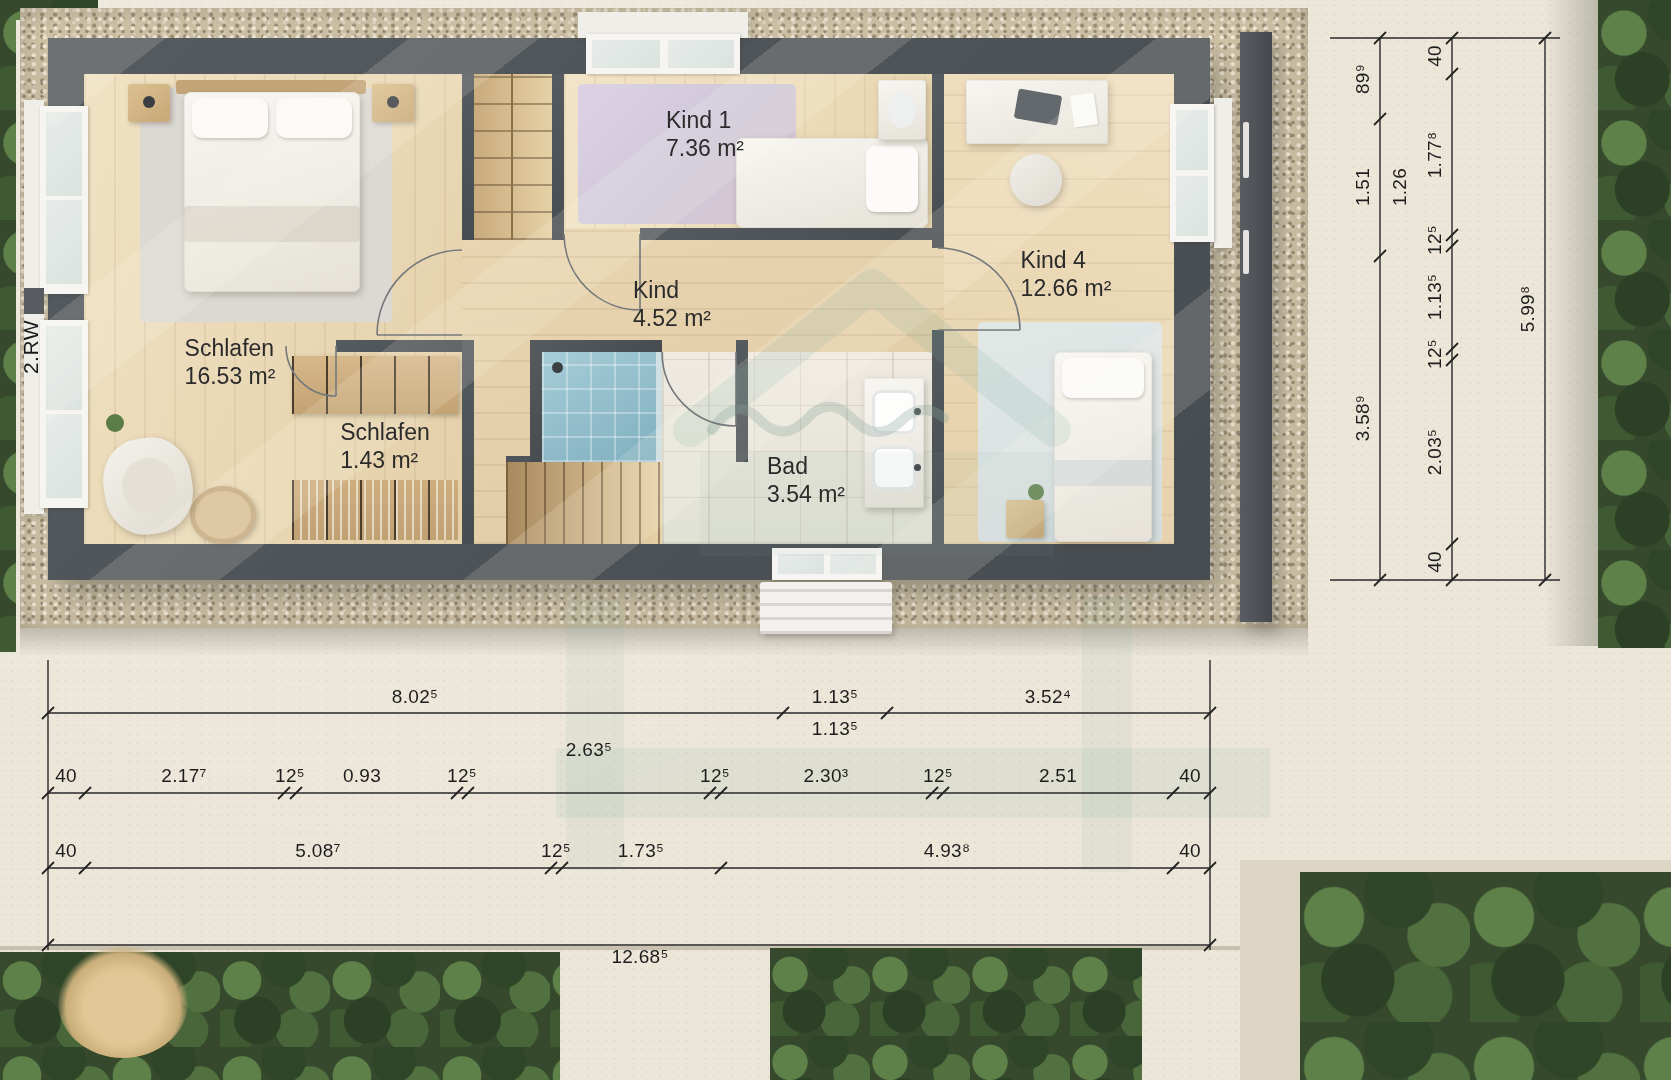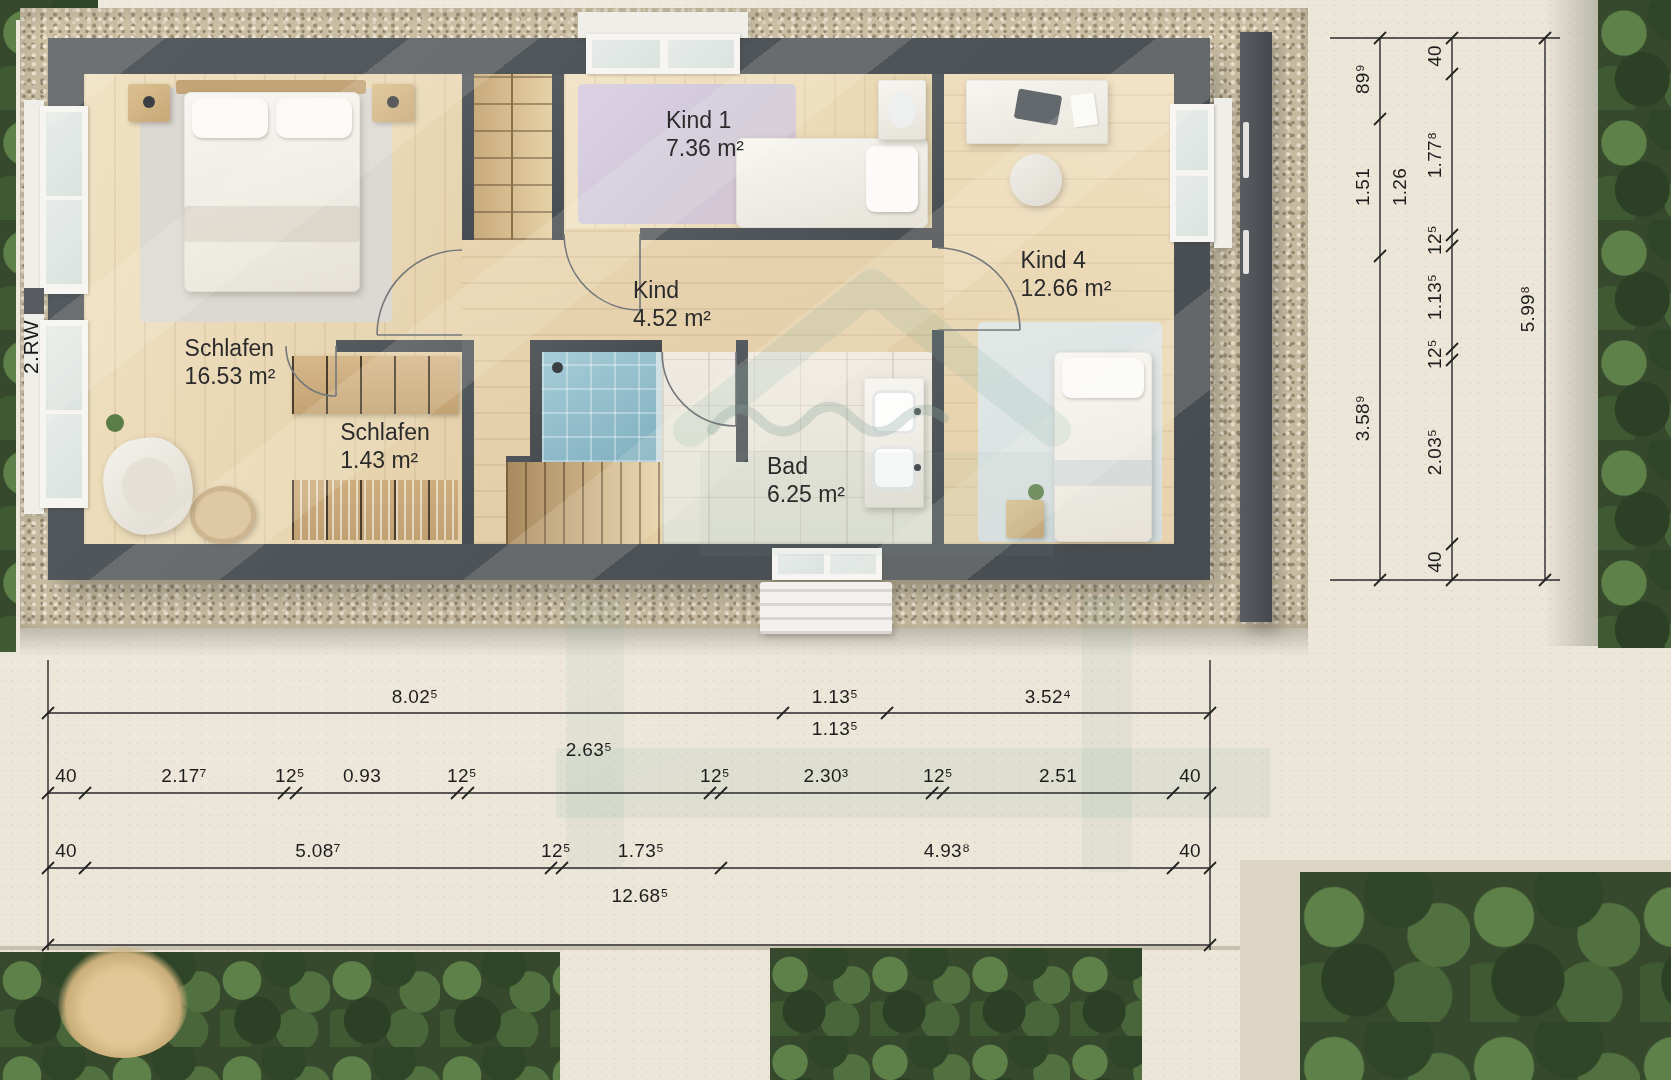--- a/index.html
+++ b/index.html
@@ -251,21 +251,21 @@
   <div class="room-label" style="left:705px;top:106px">
     <div>Kind 1</div>
     <div>7.36 m²</div>
   </div>
   <div class="room-label" style="left:1066px;top:246px">
     <div>Kind 4</div>
     <div>12.66 m²</div>
   </div>
   <div class="room-label" style="left:806px;top:452px">
     <div>Bad</div>
-    <div>6.25 m²</div>
+    <div>3.54 m²</div>
   </div>
 
   <div class="dim" style="left:415px;top:686px">8.02⁵</div>
   <div class="dim" style="left:835px;top:686px">1.13⁵</div>
   <div class="dim" style="left:1048px;top:686px">3.52⁴</div>
   <div class="dim" style="left:835px;top:718px">1.13⁵</div>
 
   <div class="dim" style="left:66px;top:765px">40</div>
   <div class="dim" style="left:184px;top:765px">2.17⁷</div>
   <div class="dim" style="left:290px;top:765px">12⁵</div>
@@ -278,21 +278,21 @@
   <div class="dim" style="left:1058px;top:765px">2.51</div>
   <div class="dim" style="left:1190px;top:765px">40</div>
 
   <div class="dim" style="left:66px;top:840px">40</div>
   <div class="dim" style="left:318px;top:840px">5.08⁷</div>
   <div class="dim" style="left:556px;top:840px">12⁵</div>
   <div class="dim" style="left:641px;top:840px">1.73⁵</div>
   <div class="dim" style="left:947px;top:840px">4.93⁸</div>
   <div class="dim" style="left:1190px;top:840px">40</div>
 
-  <div class="dim" style="left:640px;top:885px">12.68⁵</div>
+  <div class="dim" style="left:640px;top:946px">12.68⁵</div>
 
   <div class="dim v" style="left:1363px;top:79px">89⁹</div>
   <div class="dim v" style="left:1363px;top:187px">1.51</div>
   <div class="dim v" style="left:1400px;top:187px">1.26</div>
   <div class="dim v" style="left:1363px;top:418px">3.58⁹</div>
 
   <div class="dim v" style="left:1435px;top:56px">40</div>
   <div class="dim v" style="left:1435px;top:155px">1.77⁸</div>
   <div class="dim v" style="left:1435px;top:240px">12⁵</div>
   <div class="dim v" style="left:1435px;top:297px">1.13⁵</div>

